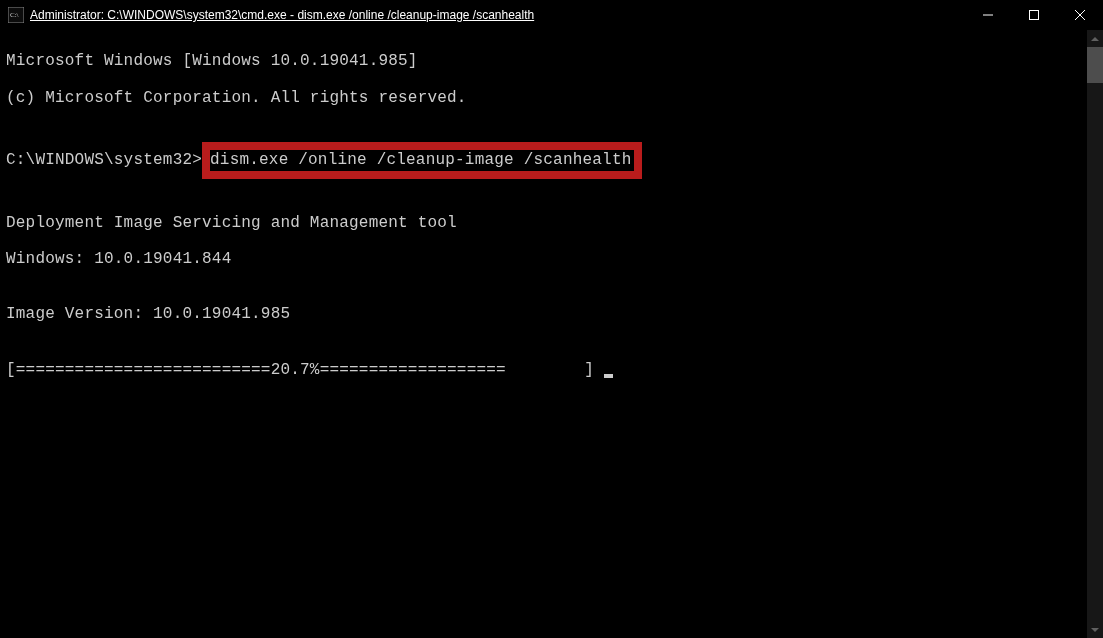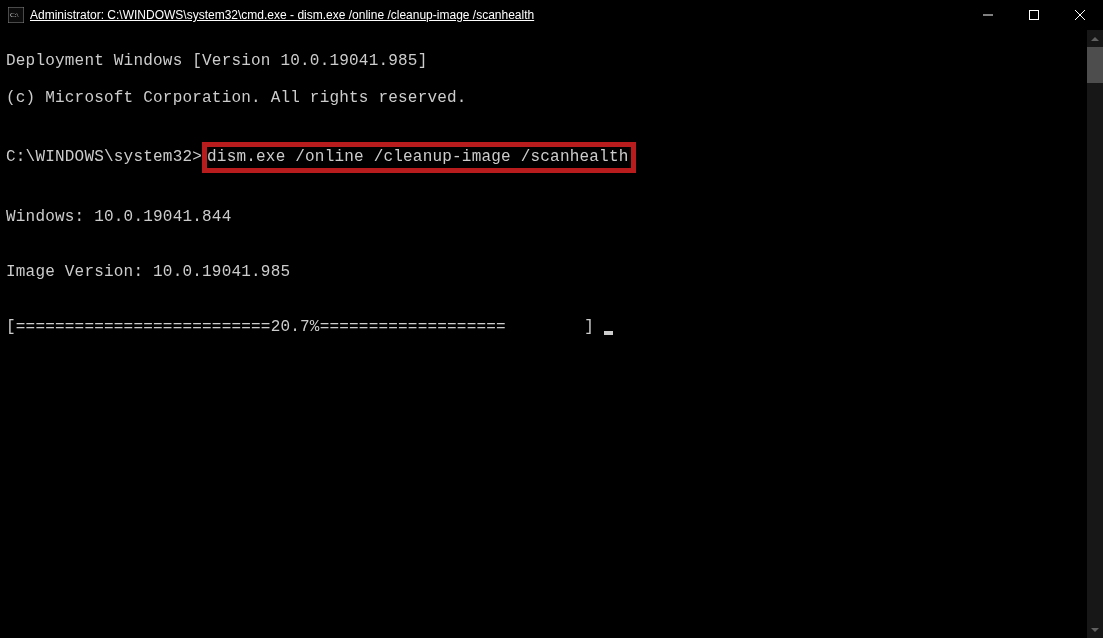--- a/index.html
+++ b/index.html
@@ -72,21 +72,21 @@
       line-height: 1.15;
       padding: 4px 6px;
       white-space: pre;
       position: relative;
       letter-spacing: 0.2px;
     }
     .terminal-line {
       white-space: pre;
     }
     .highlight-box {
-      border: 5px solid #b91c1c;
+      border: 8px solid #b91c1c;
       display: inline-block;
       padding: 1px 2px 1px 0;
       margin-top: -2px;
       margin-bottom: -2px;
     }
     .cursor {
       display: inline-block;
       width: 9px;
       height: 4px;
       background: #ccc;
@@ -148,25 +148,26 @@
       <div class="titlebar-btn close">
         <svg width="10" height="10" viewBox="0 0 10 10">
             <line x1="0" y1="0" x2="10" y2="10" stroke="#fff" stroke-width="1"></line>
             <line x1="10" y1="0" x2="0" y2="10" stroke="#fff" stroke-width="1"></line>
           </svg>
       </div>
     </div>
   </div>
 
   <div class="terminal-body">
-<div class="terminal-line">Deployment Windows [Version 10.0.19041.985]</div>
+<div class="terminal-line">Microsoft Windows [Windows 10.0.19041.985]</div>
 <div class="terminal-line">(c) Microsoft Corporation. All rights reserved.</div>
 <div class="terminal-line"></div>
 <div class="terminal-line"><span>C:\WINDOWS\system32&gt;</span><span class="highlight-box">dism.exe /online /cleanup-image /scanhealth</span></div>
 <div class="terminal-line"></div>
+<div class="terminal-line">Deployment Image Servicing and Management tool</div>
 <div class="terminal-line">Windows: 10.0.19041.844</div>
 <div class="terminal-line"></div>
 <div class="terminal-line">Image Version: 10.0.19041.985</div>
 <div class="terminal-line"></div>
 <div class="terminal-line"><span>[==========================20.7%===================        ] </span><span class="cursor"></span></div>
   </div>
 
   <div class="scrollbar">
     <div class="scrollbar-up">
       <svg width="8" height="4" viewBox="0 0 8 4">

